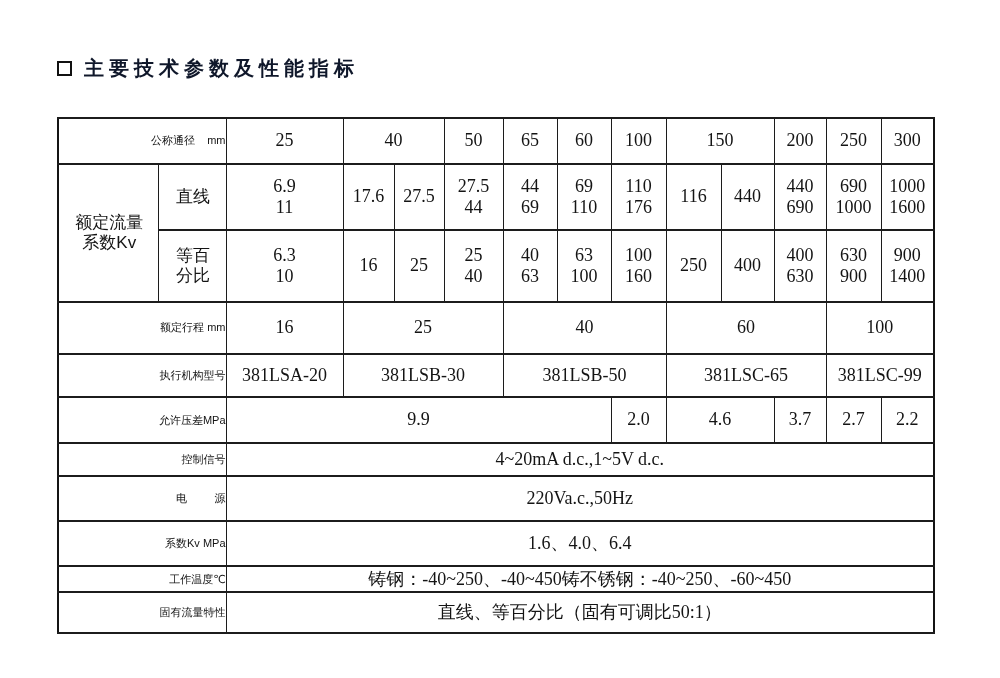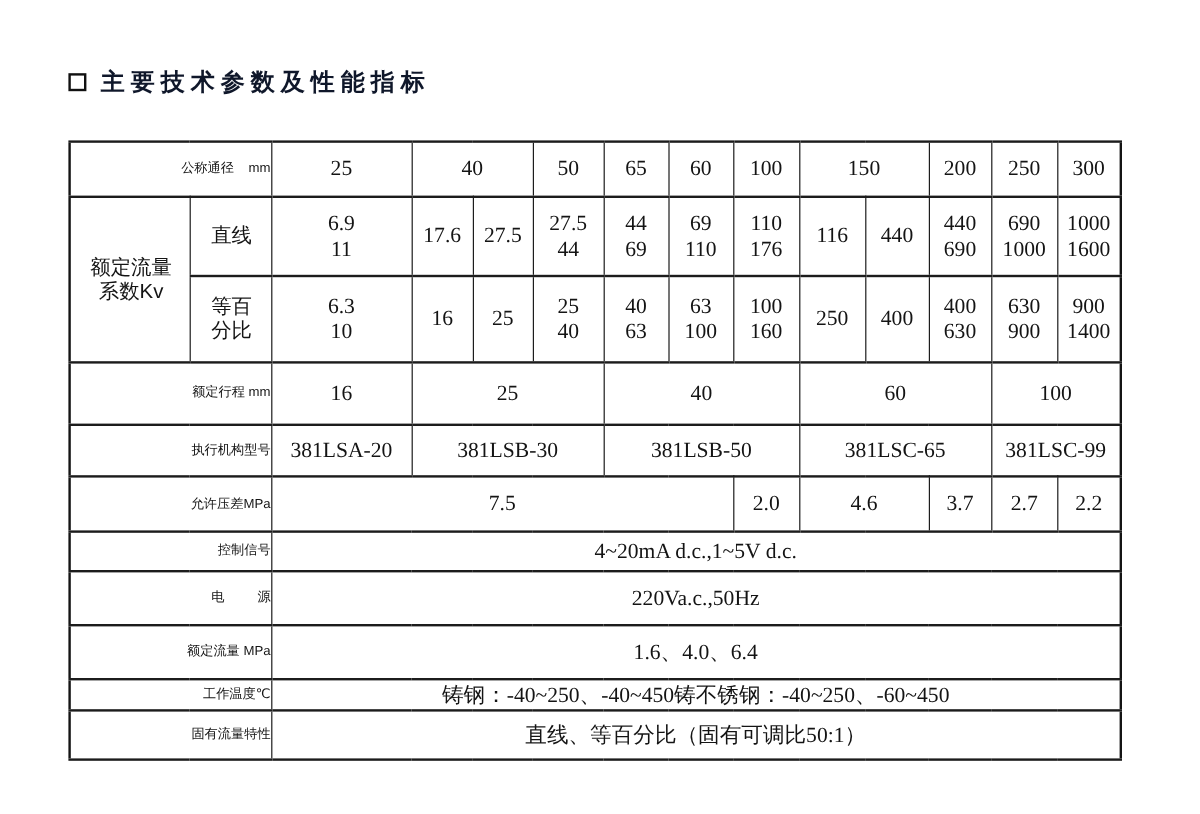--- a/index.html
+++ b/index.html
@@ -168,40 +168,40 @@
       <td class="lbl" colspan="2">执行机构型号</td>
       <td>381LSA-20</td>
       <td colspan="3">381LSB-30</td>
       <td colspan="3">381LSB-50</td>
       <td colspan="3">381LSC-65</td>
       <td colspan="2">381LSC-99</td>
     </tr>
 
     <tr class="r6">
       <td class="lbl" colspan="2">允许压差MPa</td>
-      <td colspan="6">7.5</td>
+      <td colspan="6">9.9</td>
       <td>2.0</td>
       <td colspan="2">4.6</td>
       <td>3.7</td>
       <td>2.7</td>
       <td>2.2</td>
     </tr>
 
     <tr class="r7">
       <td class="lbl" colspan="2">控制信号</td>
       <td colspan="12">4~20mA d.c.,1~5V d.c.</td>
     </tr>
 
     <tr class="r8">
       <td class="lbl" colspan="2">电         源</td>
       <td colspan="12">220Va.c.,50Hz</td>
     </tr>
 
     <tr class="r9">
-      <td class="lbl" colspan="2">额定流量 MPa</td>
+      <td class="lbl" colspan="2">系数Kv MPa</td>
       <td colspan="12">1.6、4.0、6.4</td>
     </tr>
 
     <tr class="r10">
       <td class="lbl" colspan="2">工作温度℃</td>
       <td colspan="12">铸钢：-40~250、-40~450铸不锈钢：-40~250、-60~450</td>
     </tr>
 
     <tr class="r11">
       <td class="lbl" colspan="2">固有流量特性</td>

